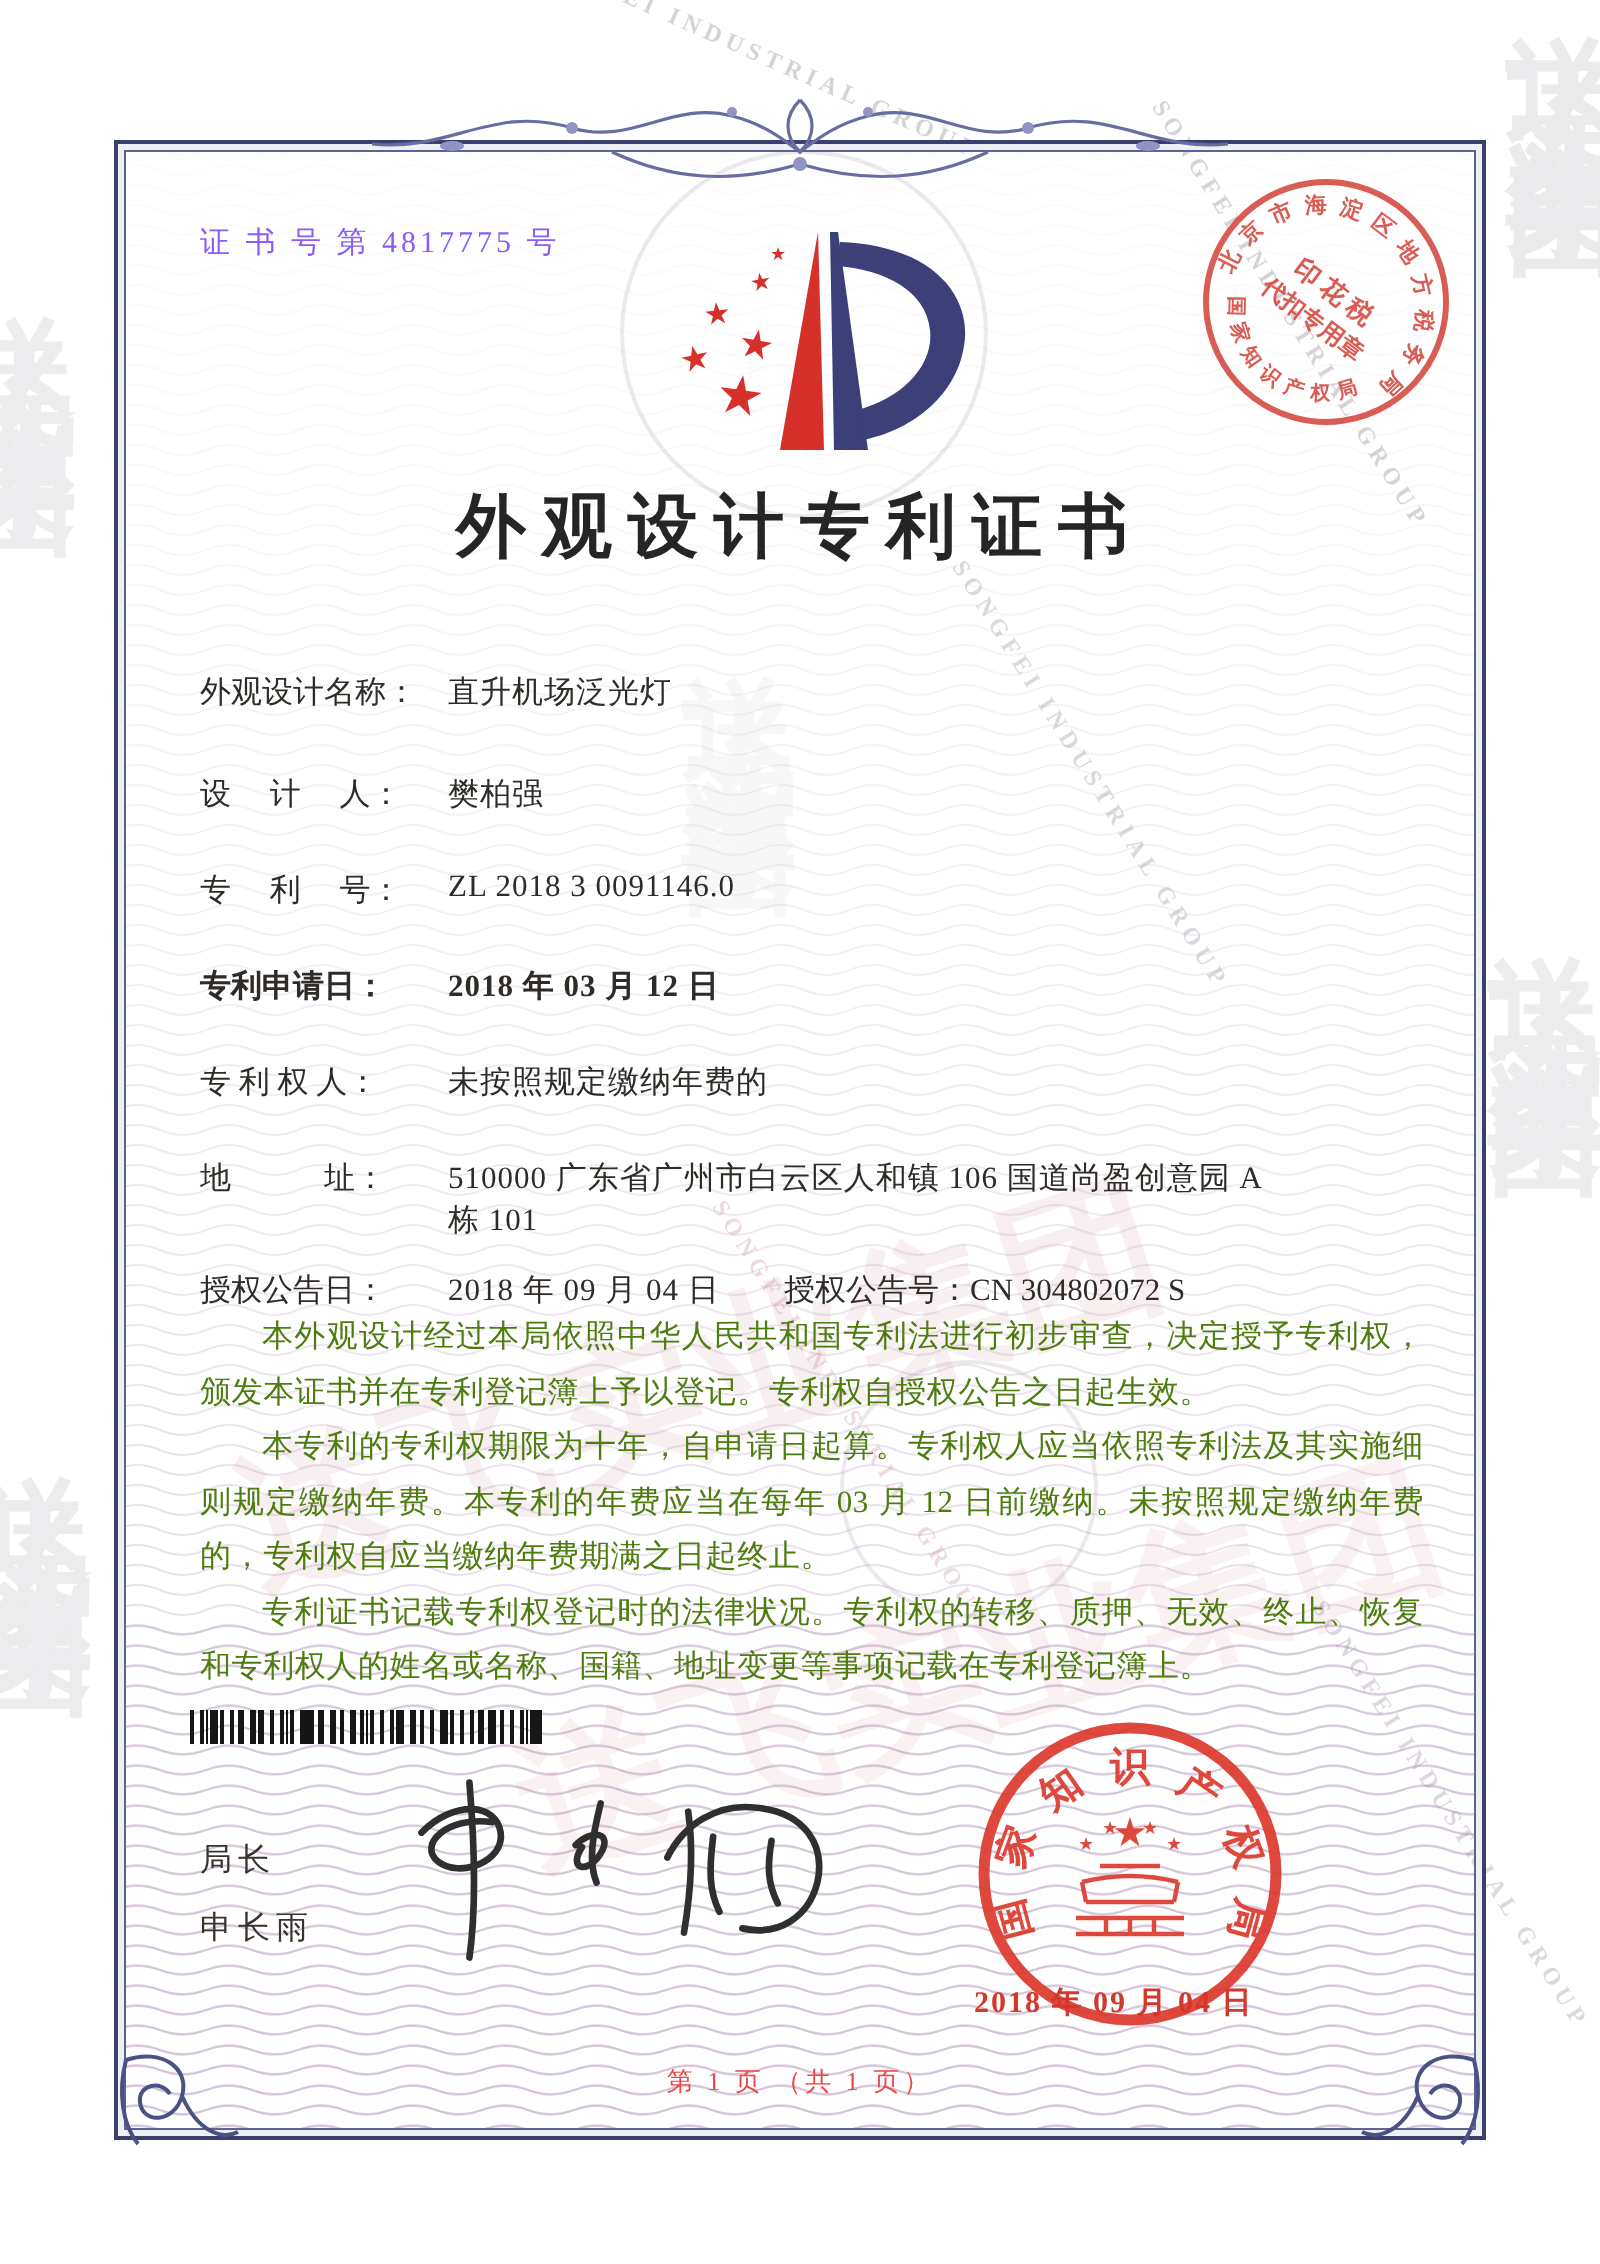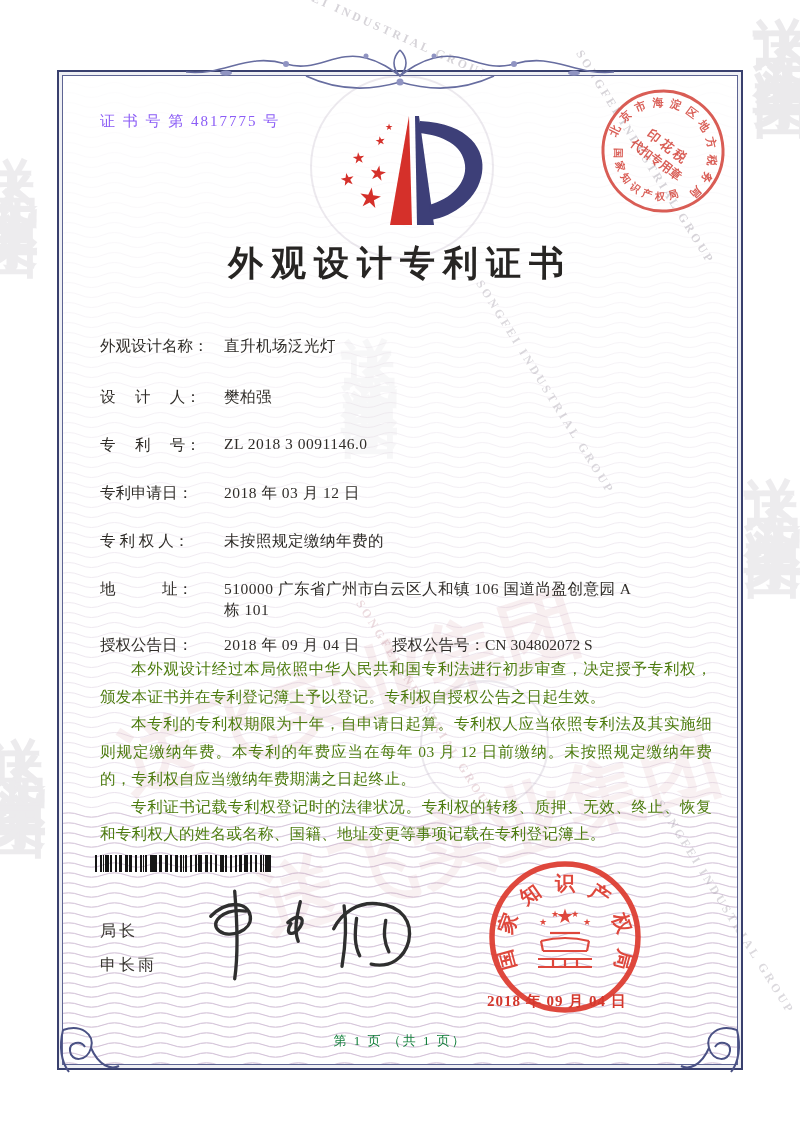--- a/index.html
+++ b/index.html
@@ -51,21 +51,21 @@
   .signature{position:absolute;left:192px;top:882px;width:250px;height:105px;z-index:5;}
 
   .seal{position:absolute;left:480px;top:852px;width:170px;height:170px;z-index:6;opacity:.93;}
   .seal-date{position:absolute;left:487px;top:992px;z-index:7;color:#d4372c;font-weight:bold;
              font-size:15px;letter-spacing:1px;white-space:nowrap;}
 
   .tax-stamp{position:absolute;left:588px;top:76px;width:150px;height:150px;z-index:6;
              transform:rotate(37deg);opacity:.88;}
 
   .footer{position:absolute;left:0;right:0;top:1032px;text-align:center;font-size:13px;
-          letter-spacing:2px;color:#15803d;z-index:5;}
+          letter-spacing:2px;color:#ef4444;z-index:5;}
 
   .ornament-top{position:absolute;left:186px;top:42px;width:428px;height:52px;z-index:5;}
   .corner-fl{position:absolute;width:64px;height:52px;z-index:5;}
   svg text{font-family:"Liberation Serif","DejaVu Serif",serif;}
 </style>
 </head>
 <body>
 
 <div class="page">
 
@@ -138,21 +138,21 @@
     <span class="star" style="left:43px;top:22px;font-size:12px;transform:rotate(-10deg);">★</span>
     <span class="star" style="left:53px;top:10px;font-size:9px;">★</span>
   </div>
 
   <div class="title">外观设计专利证书</div>
 
   <div class="fields">
     <div class="frow" style="top:4px;text-decoration:underline;"><span class="flabel">外观设计名称：</span><span class="fvalue">直升机场泛光灯</span></div>
     <div class="frow" style="top:55px;"><span class="flabel">设　 计　 人：</span><span class="fvalue">樊柏强</span></div>
     <div class="frow" style="top:103px;"><span class="flabel">专　 利　 号：</span><span class="fvalue">ZL 2018 3 0091146.0</span></div>
-    <div class="frow" style="top:151px;"><span class="flabel">专利申请日：</span><span class="fvalue">2018 年 03 月 12 日</span></div>
+    <div class="frow" style="top:151px;font-weight:bold;"><span class="flabel">专利申请日：</span><span class="fvalue">2018 年 03 月 12 日</span></div>
     <div class="frow" style="top:199px;"><span class="flabel">专 利 权 人：</span><span class="fvalue">未按照规定缴纳年费的</span></div>
     <div class="frow" style="top:247px;"><span class="flabel">地　　　址：</span><span class="fvalue" style="max-width:470px;font-family:Liberation Serif, serif;">510000 广东省广州市白云区人和镇 106 国道尚盈创意园 A
 栋 101</span></div>
     <div class="frow" style="top:303px;">
       <span class="flabel">授权公告日：</span><span class="fvalue">2018 年 09 月 04 日</span>
       <span class="grant-no"><span>授权公告号：</span><span>CN 304802072 S</span></span>
     </div>
   </div>
 
   <div class="paras">

